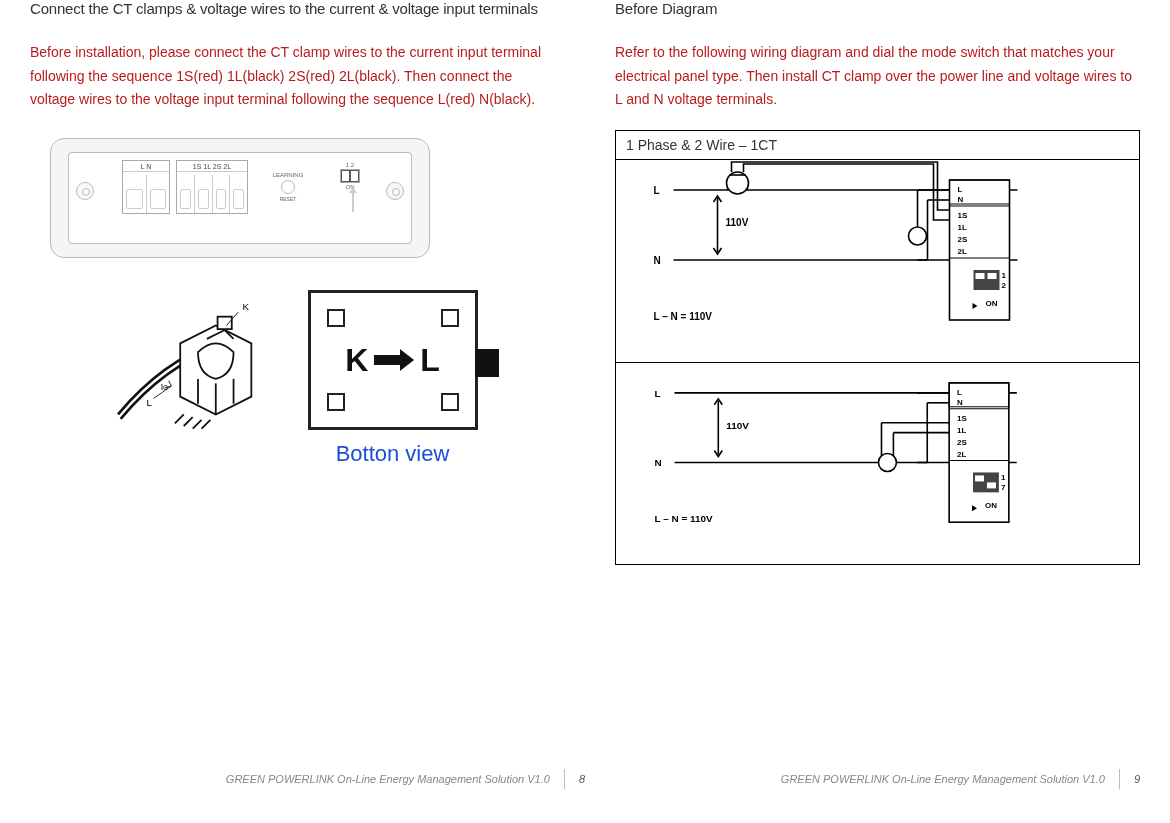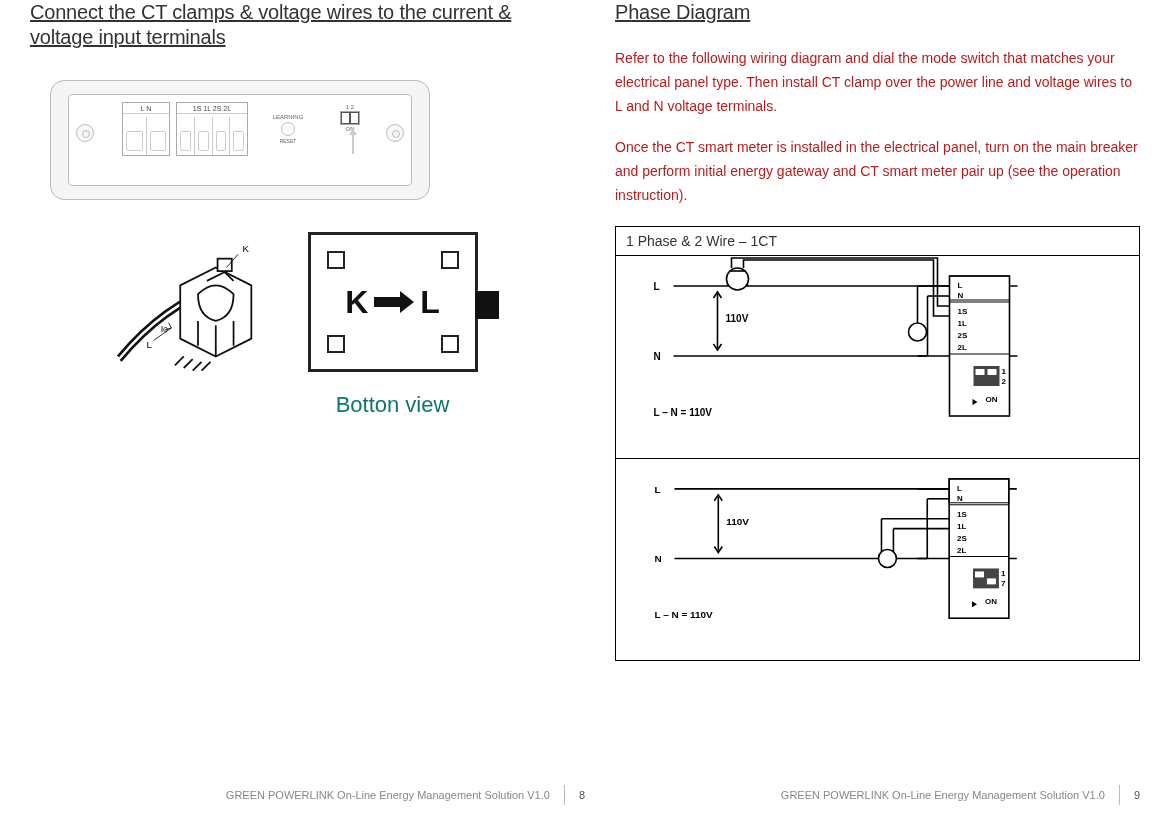--- a/index.html
+++ b/index.html
@@ -13,27 +13,26 @@
   position: relative;
 }
 .page {
   width: 585px;
   height: 823px;
   padding: 0 30px 0 30px;
   position: relative;
 }
 .page-left { border-right: none; }
 .heading {
-  font-size: 20px;
+  font-size: 15px;
   color: #333;
   font-weight: 400;
   line-height: 1.25;
   margin-bottom: 22px;
   letter-spacing: -0.2px;
-  text-decoration: underline;
 }
 .body {
   font-size: 14px;
   color: #b91c1c;
   line-height: 1.7;
   margin-bottom: 18px;
 }
 
 .device {
   width: 380px;
@@ -211,62 +210,64 @@
   border-bottom: 11px solid transparent;
 }
 .bv-tab {
   position: absolute;
   right: -24px; top: 56px;
   width: 24px; height: 28px;
   background: #111;
 }
 .bv-caption {
   font-size: 22px;
-  color: #0f766e;
-  margin-top: 20px;
+  color: #1d4ed8;
+  margin-top: 11px;
 }
 
 .wiring-box {
   border: 1px solid #000;
   margin-top: 4px;
 }
 .wiring-title {
   font-size: 14px;
   font-weight: 400;
   padding: 6px 10px;
   border-bottom: 1px solid #000;
 }
 .wiring-svg { display: block; width: 100%; height: 202px; }
 .wiring-svg + .wiring-svg { border-top: 1px solid #000; }
 
 .footer {
   position: absolute;
-  bottom: 18px;
+  bottom: 34px;
   right: 0;
   display: flex;
   align-items: center;
   font-size: 11px;
   color: #888;
+  font-style: italic;
 }
 .page-left .footer { right: 0; }
 .page-right .footer { right: 30px; }
 .footer .sep {
   width: 1px; height: 20px;
   background: #bbb;
   margin: 0 14px;
 }
 .footer .pnum { color: #555; font-weight: 500; }
 .wl { font: 700 10px sans-serif; }
 .wlt { font: 700 8px sans-serif; }
 </style>
 </head>
 <body>
 
 <div class="page page-left">
   <h2 class="heading">Connect the CT clamps &amp; voltage wires to the current &amp; voltage input terminals</h2>
+  <p class="body">Before installation, please connect the CT clamp wires to the current input terminal following the sequence 1S(red) 1L(black) 2S(red) 2L(black). Then connect the voltage wires to the voltage input terminal following the sequence L(red) N(black).</p>
 
   <div class="device">
     <div class="device-outer"></div>
     <div class="device-inner"></div>
     <div class="screw screw1"></div>
     <div class="screw screw2"></div>
     <div class="term-block ln-block">
       <div class="term-labels">L   N</div>
       <div class="term-ports">
           <div class="port"></div>
@@ -343,23 +344,22 @@
   </div>
 
   <div class="footer">
     <span>GREEN POWERLINK On-Line Energy Management Solution   V1.0</span>
     <span class="sep"></span>
     <span class="pnum">8</span>
   </div>
 </div>
 
 <div class="page page-right">
-  <h2 class="heading">Phase Diagram</h2>
+  <h2 class="heading">Before Diagram</h2>
   <p class="body">Refer to the following wiring diagram and dial the mode switch that matches your electrical panel type. Then install CT clamp over the power line and voltage wires to L and N voltage terminals.</p>
-  <p class="body">Once the CT smart meter is installed in the electrical panel, turn on the main breaker and perform initial energy gateway and CT smart meter pair up (see the operation instruction).</p>
 
   <div class="wiring-box">
     <div class="wiring-title">1 Phase &amp; 2 Wire – 1CT</div>
 
     <svg class="wiring-svg" viewBox="0 0 520 202">
       <g stroke="#000" stroke-width="1.6" fill="none">
 
         <line x1="56" y1="30" x2="400" y2="30"></line>
         <line x1="56" y1="100" x2="400" y2="100"></line>
 

